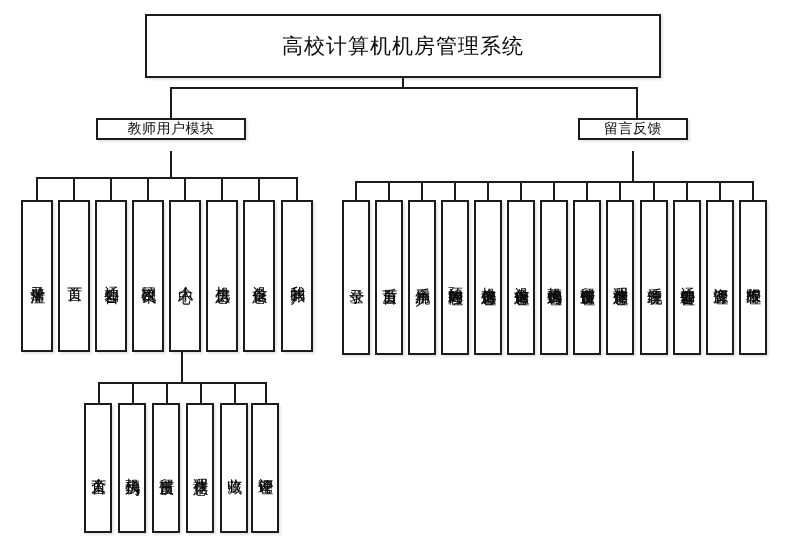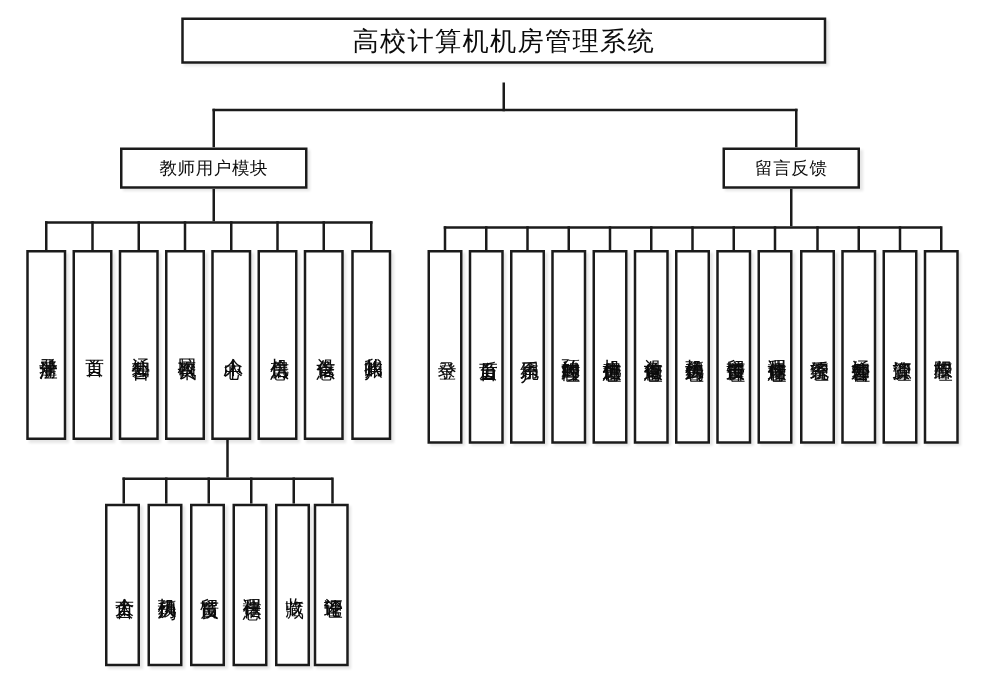--- a/index.html
+++ b/index.html
@@ -28,26 +28,26 @@
     box-shadow: 2px 2px 2px rgba(0,0,0,0.10);
     display: flex;
     align-items: center;
     justify-content: center;
     color: #0b0b0b;
   }
   .node.root {
     left: 145px;
     top: 14px;
     width: 516px;
-    height: 37px;
+    height: 64px;
     font-size: 21px;
     letter-spacing: 1px;
   }
   .node.module {
-    height: 33px;
+    height: 22px;
     font-size: 14px;
     letter-spacing: 0.5px;
   }
   .node.module.left  { left: 96px;  top: 118px; width: 150px; }
   .node.module.right { left: 578px; top: 118px; width: 110px; }
 
   
   .node.leaf {
     writing-mode: vertical-rl;
     text-orientation: upright;

